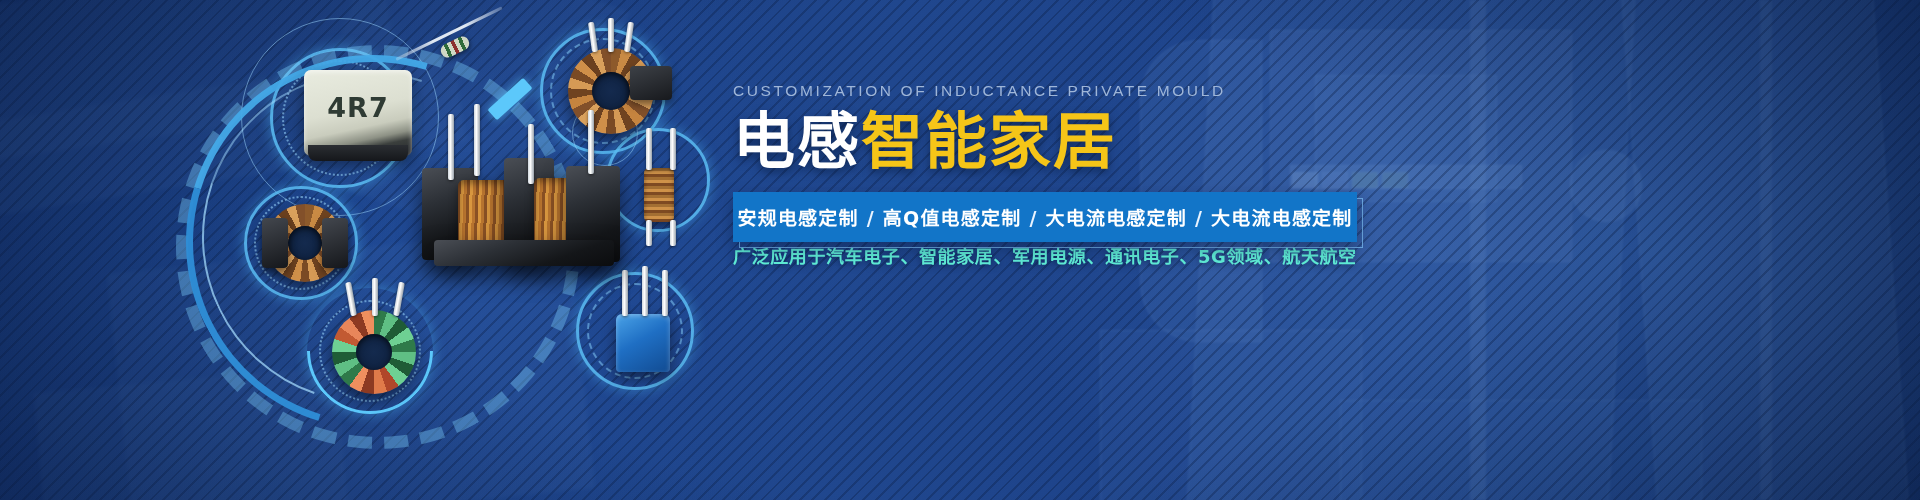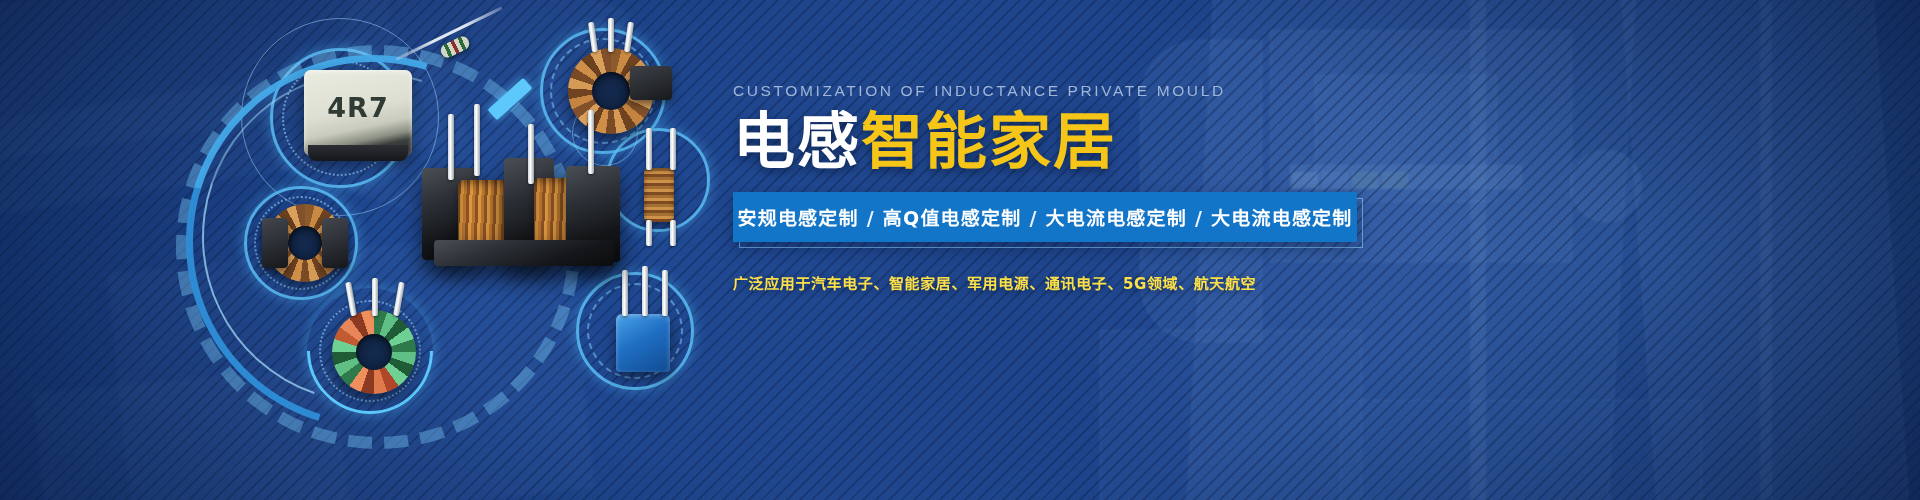--- a/index.html
+++ b/index.html
@@ -183,21 +183,21 @@
     display:flex;align-items:center;justify-content:center;
     box-shadow:0 6px 16px rgba(4,20,50,.40);
   }
   .bar-text{
     color:#fff;font-size:19px;font-weight:700;letter-spacing:1.2px;white-space:nowrap;
     font-family:"DejaVu Sans","Liberation Sans",sans-serif;
   }
   .bar-text .sep{color:#eaf4ff;font-weight:700;padding:0 8px;}
 
   .subline{
-    margin-top:30px;color:#fde047;font-size:15px;font-weight:700;letter-spacing:.6px;white-space:nowrap;
+    color:#5eead4;font-size:18px;font-weight:700;letter-spacing:.6px;white-space:nowrap;
     font-family:"DejaVu Sans","Liberation Sans",sans-serif;
     text-shadow:0 2px 6px rgba(4,18,46,.5);
   }
 </style>
 </head>
 <body>
 
 <div class="banner">
 
   <div class="bg-base"></div>

